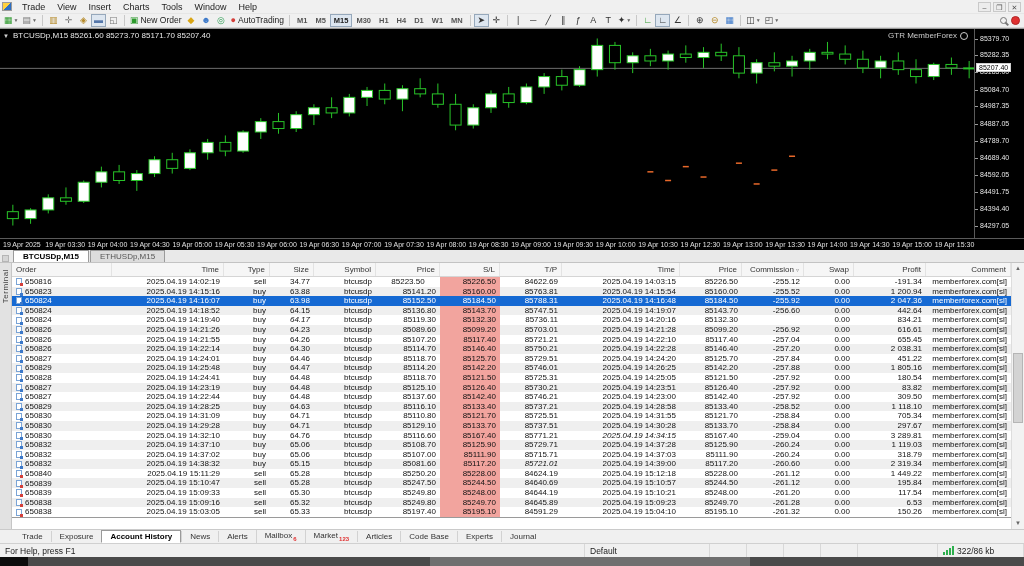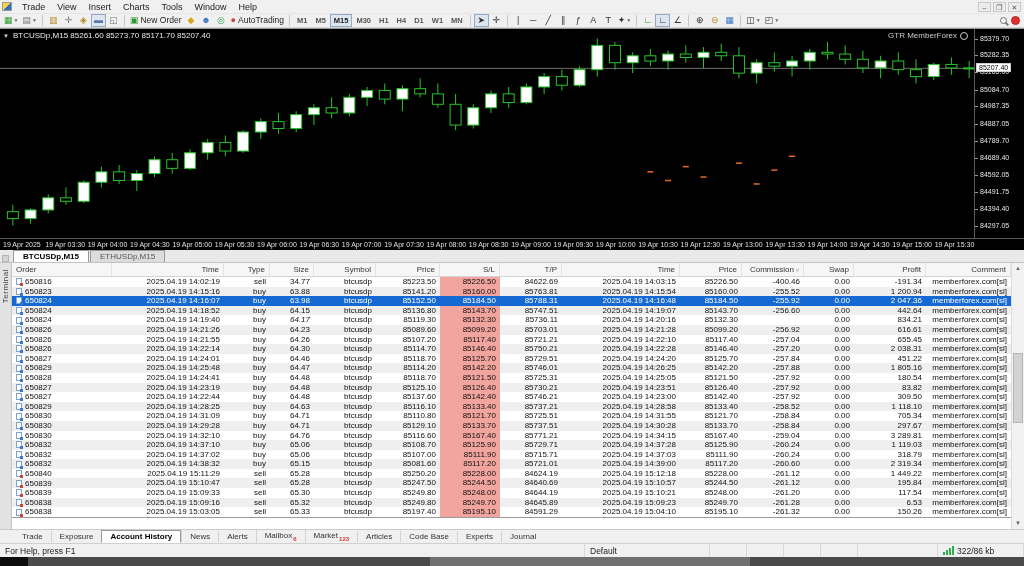--- a/index.html
+++ b/index.html
@@ -476,26 +476,26 @@
       <div id="t-rows">
           <div class="row">
             <span class="cell order" style="flex: 0 0 100px;">
               <span class="doc-icon sell"></span>
               <span>650816</span>
             </span>
             <span class="cell" style="flex: 0 0 112px;">2025.04.19 14:02:19</span>
             <span class="cell" style="flex: 0 0 46px;">sell</span>
             <span class="cell" style="flex: 0 0 44px;">34.77</span>
             <span class="cell" style="flex: 0 0 62px;">btcusdp</span>
-            <span class="cell" style="flex: 0 0 64px;">85223.50</span>
+            <span class="cell" style="flex: 0 0 64px; text-align: center;">85223.50</span>
             <span class="cell sl" style="flex: 0 0 60px;">85226.50</span>
             <span class="cell" style="flex: 0 0 62px;">84622.69</span>
             <span class="cell" style="flex: 0 0 118px;">2025.04.19 14:03:15</span>
             <span class="cell" style="flex: 0 0 62px;">85226.50</span>
-            <span class="cell" style="flex: 0 0 62px;">-400.46</span>
+            <span class="cell" style="flex: 0 0 62px;">-255.12</span>
             <span class="cell" style="flex: 0 0 50px;">0.00</span>
             <span class="cell" style="flex: 0 0 72px;">-191.34</span>
             <span class="cell" style="flex: 1 1 0%;">memberforex.com[sl]</span>
           </div>
           <div class="row">
             <span class="cell order" style="flex: 0 0 100px;">
               <span class="doc-icon buy"></span>
               <span>650823</span>
             </span>
             <span class="cell" style="flex: 0 0 112px;">2025.04.19 14:15:16</span>
@@ -783,21 +783,21 @@
               <span class="doc-icon buy"></span>
               <span>650830</span>
             </span>
             <span class="cell" style="flex: 0 0 112px;">2025.04.19 14:32:10</span>
             <span class="cell" style="flex: 0 0 46px;">buy</span>
             <span class="cell" style="flex: 0 0 44px;">64.76</span>
             <span class="cell" style="flex: 0 0 62px;">btcusdp</span>
             <span class="cell" style="flex: 0 0 64px;">85116.60</span>
             <span class="cell sl" style="flex: 0 0 60px;">85167.40</span>
             <span class="cell" style="flex: 0 0 62px;">85771.21</span>
-            <span class="cell" style="flex: 0 0 118px;">2025.04.19 14:34:15</span>
+            <span class="cell" style="flex: 0 0 118px; font-style: italic;">2025.04.19 14:34:15</span>
             <span class="cell" style="flex: 0 0 62px;">85167.40</span>
             <span class="cell" style="flex: 0 0 62px;">-259.04</span>
             <span class="cell" style="flex: 0 0 50px;">0.00</span>
             <span class="cell" style="flex: 0 0 72px;">3 289.81</span>
             <span class="cell" style="flex: 1 1 0%;">memberforex.com[sl]</span>
           </div>
           <div class="row">
             <span class="cell order" style="flex: 0 0 100px;">
               <span class="doc-icon buy"></span>
               <span>650832</span>
@@ -839,21 +839,21 @@
             <span class="cell order" style="flex: 0 0 100px;">
               <span class="doc-icon buy"></span>
               <span>650832</span>
             </span>
             <span class="cell" style="flex: 0 0 112px;">2025.04.19 14:38:32</span>
             <span class="cell" style="flex: 0 0 46px;">buy</span>
             <span class="cell" style="flex: 0 0 44px;">65.15</span>
             <span class="cell" style="flex: 0 0 62px;">btcusdp</span>
             <span class="cell" style="flex: 0 0 64px;">85081.60</span>
             <span class="cell sl" style="flex: 0 0 60px;">85117.20</span>
-            <span class="cell" style="flex: 0 0 62px;">85721.01</span>
+            <span class="cell" style="flex: 0 0 62px; font-style: italic;">85721.01</span>
             <span class="cell" style="flex: 0 0 118px;">2025.04.19 14:39:00</span>
             <span class="cell" style="flex: 0 0 62px;">85117.20</span>
             <span class="cell" style="flex: 0 0 62px;">-260.60</span>
             <span class="cell" style="flex: 0 0 50px;">0.00</span>
             <span class="cell" style="flex: 0 0 72px;">2 319.34</span>
             <span class="cell" style="flex: 1 1 0%;">memberforex.com[sl]</span>
           </div>
           <div class="row">
             <span class="cell order" style="flex: 0 0 100px;">
               <span class="doc-icon sell"></span>

